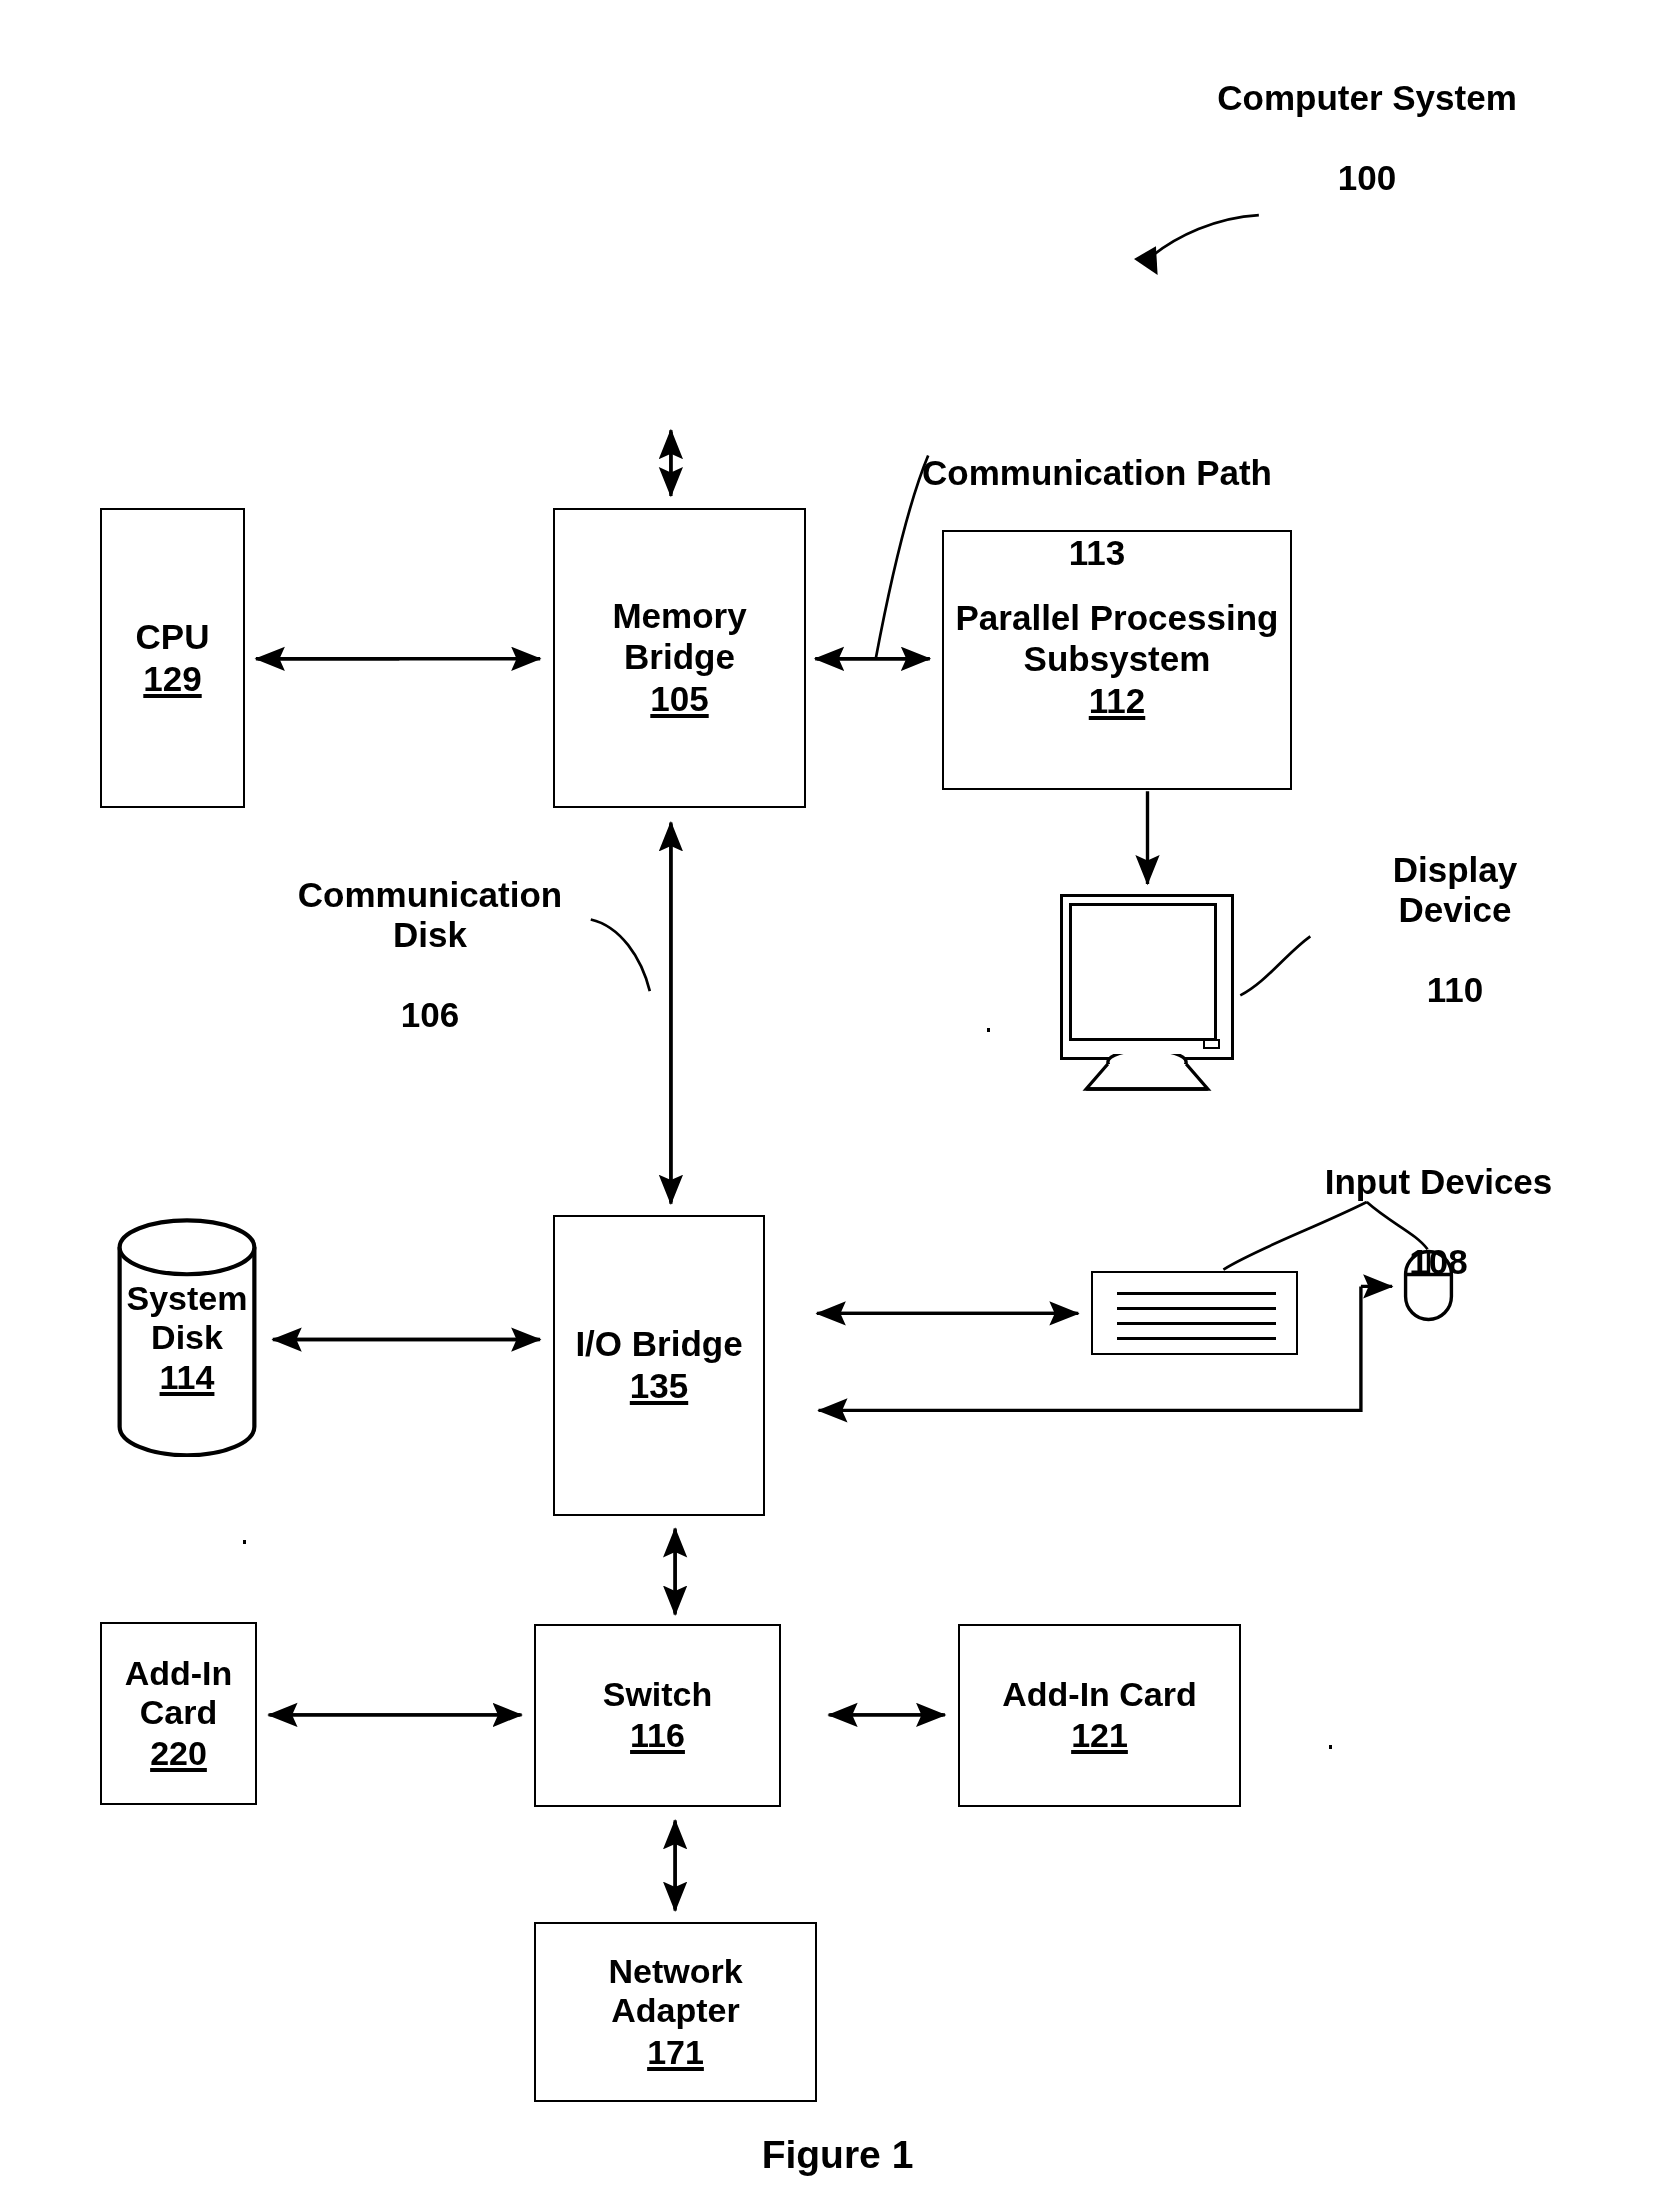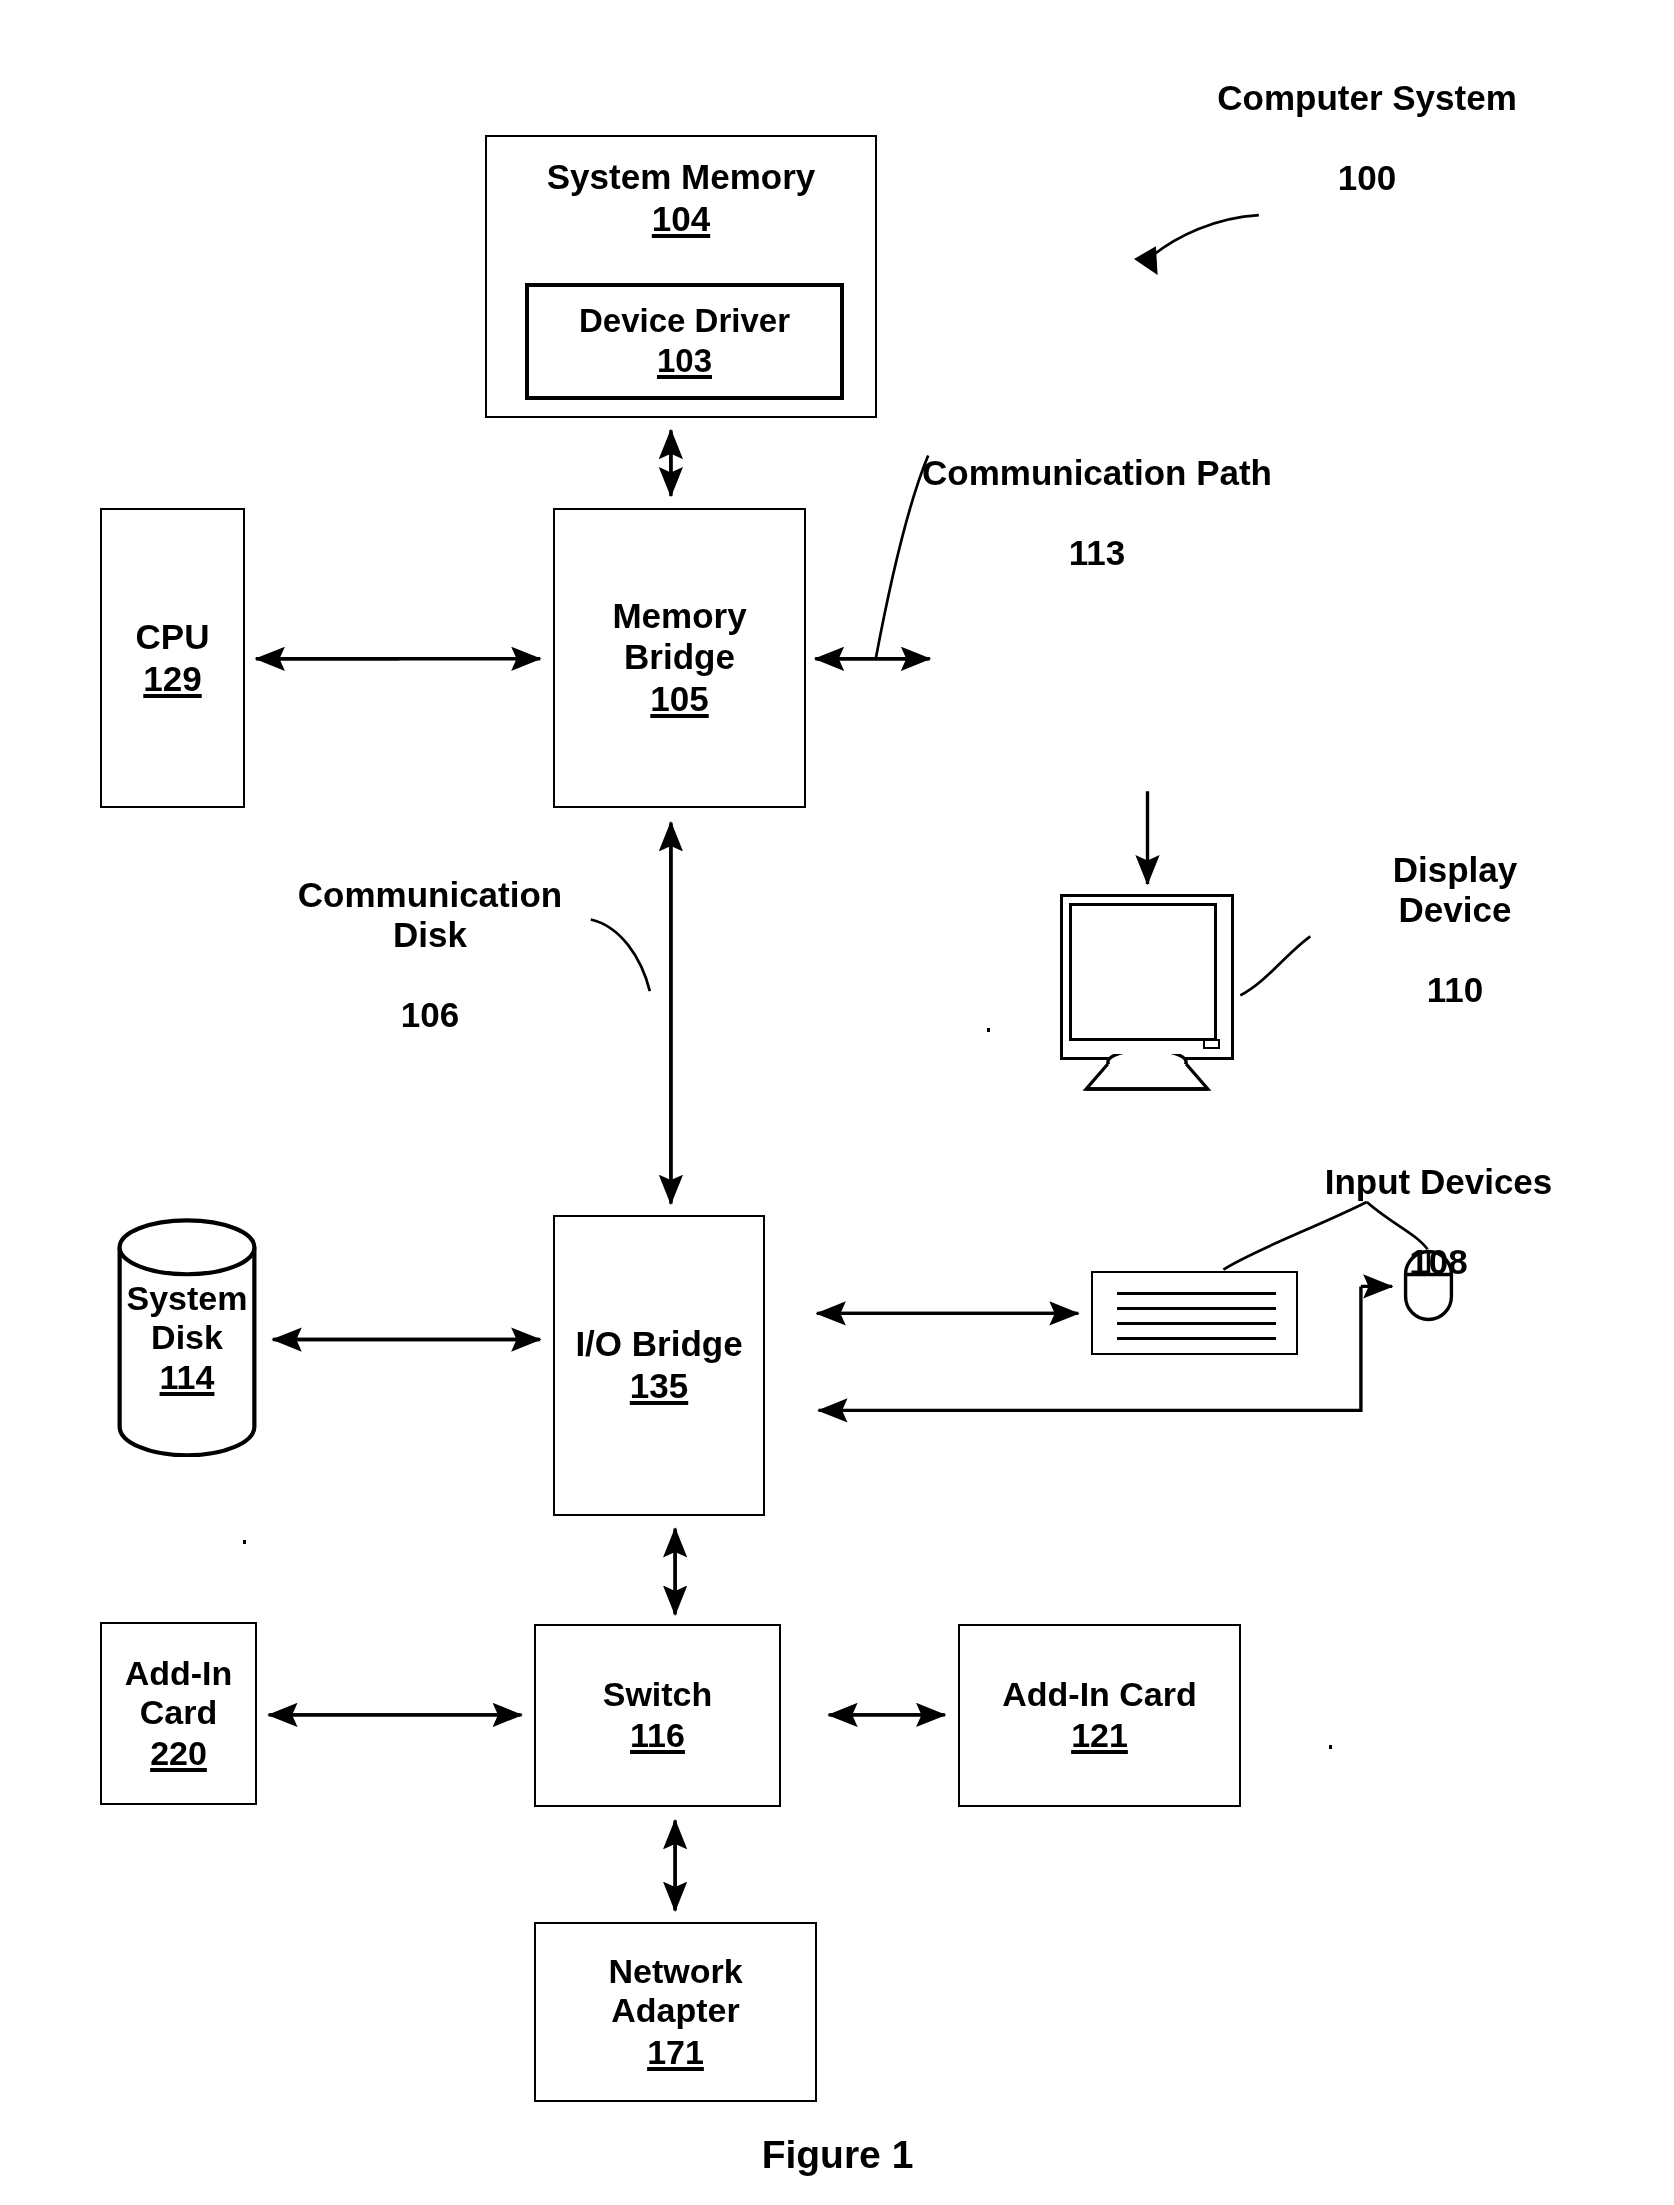--- a/index.html
+++ b/index.html
@@ -248,40 +248,37 @@
       <path d="M700,1090 C735,1098 760,1135 770,1175"></path>
       <path d="M1553,1110 C1525,1130 1500,1165 1470,1180"></path>
       <path d="M1620,1425 C1560,1455 1490,1480 1450,1505"></path>
       <path d="M1620,1425 C1648,1450 1678,1462 1692,1481"></path>
     </g>
     <g fill="#000" stroke="none">
       <path d="M1370,292 L1372,326 L1344,307 z"></path>
     </g>
   </svg>
 
-  <div class="node" id="system-memory">
-    <span class="ttl">System Memory</span>
-    <span class="ref">104</span>
-    <div id="device-driver">
-      <span class="ttl">Device Driver</span>
-      <span class="ref" style="text-decoration:underline;text-underline-offset:3.4px;text-decoration-thickness:4.2px;">103</span>
-    </div>
-  </div>
 
   <div class="node" id="cpu">
     <span class="ttl">CPU</span>
     <span class="ref">129</span>
   </div>
 
   <div class="node" id="memory-bridge">
     <span class="ttl">Memory
 Bridge</span>
     <span class="ref">105</span>
   </div>
 
+  <div class="node" id="parallel-processing">
+    <span class="ttl">Parallel Processing
+Subsystem</span>
+    <span class="ref">112</span>
+  </div>
 
   <div class="node" id="io-bridge">
     <span class="ttl">I/O Bridge</span>
     <span class="ref">135</span>
   </div>
 
   <div class="node" id="add-in-card-120">
     <span class="ttl">Add-In Card</span>
     <span class="ref">220</span>
   </div>

